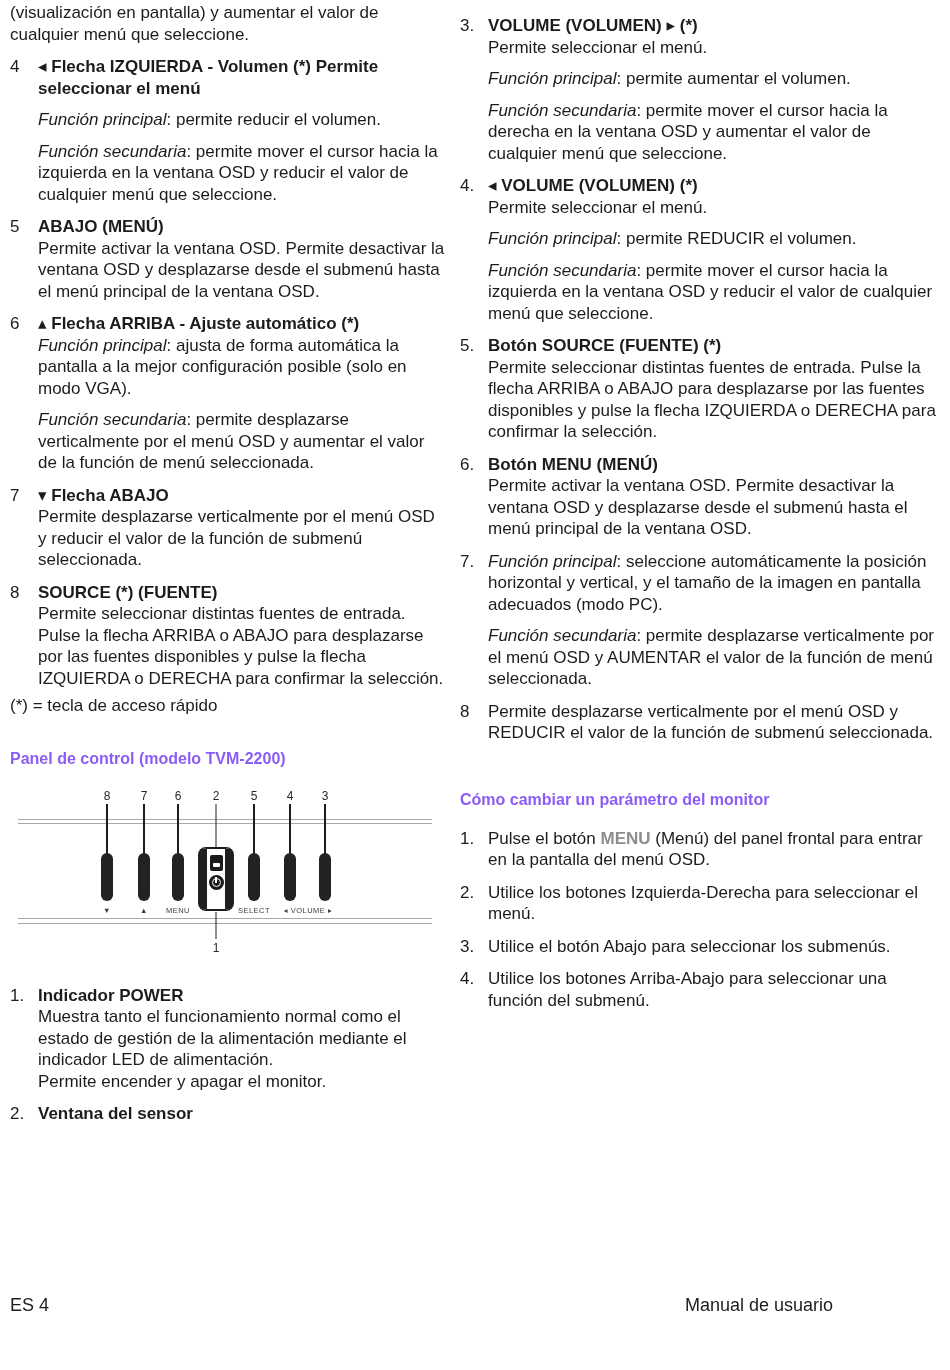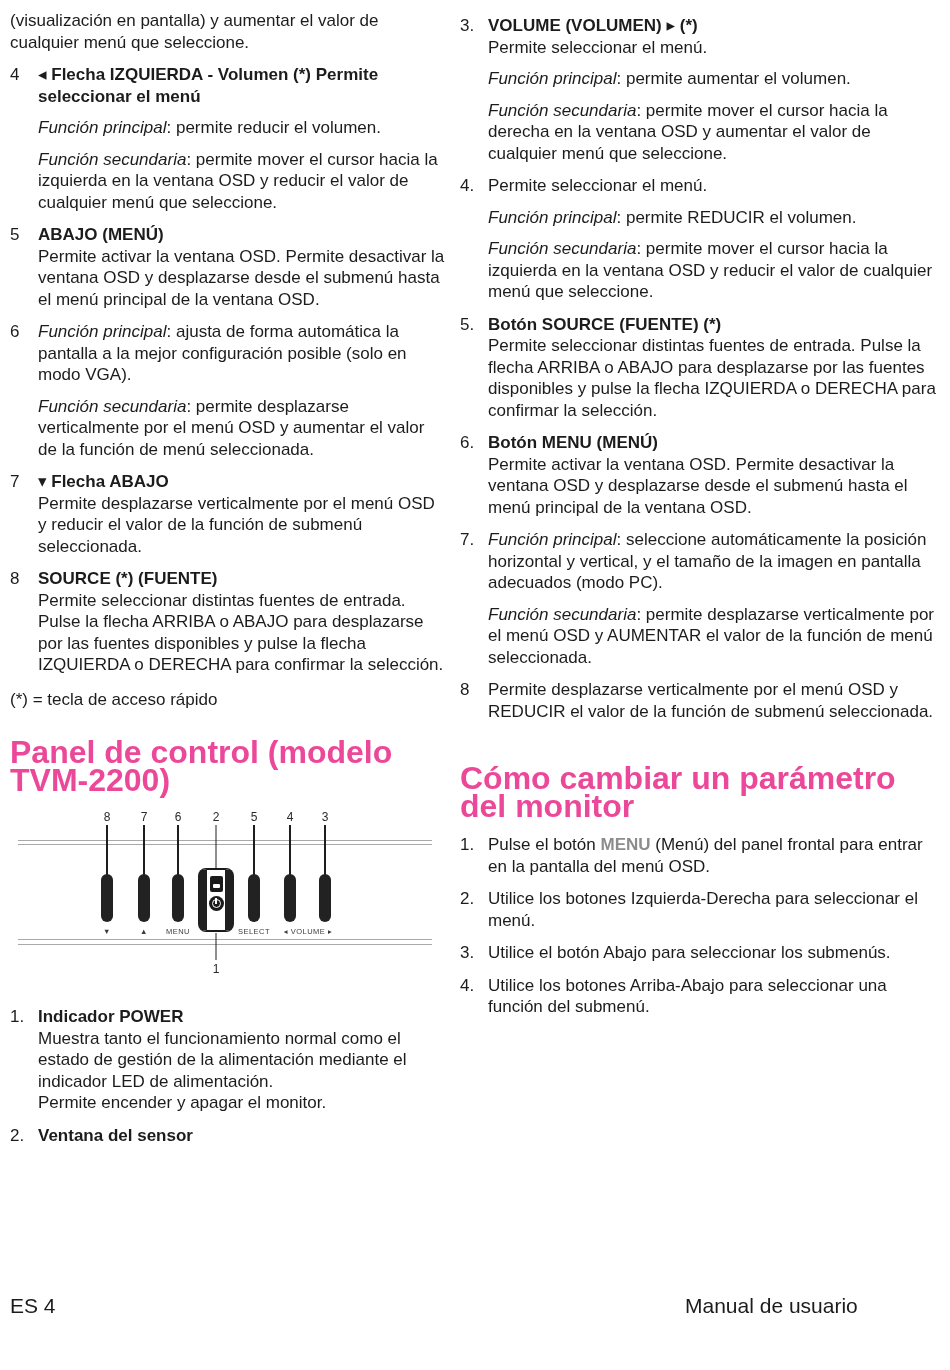--- a/index.html
+++ b/index.html
@@ -3,35 +3,35 @@
 <meta charset="utf-8">
 <style>
   html,body{margin:0;padding:0;background:#ffffff;}
   body{
     width:950px;height:1370px;position:relative;overflow:hidden;
     font-family:"Liberation Sans","DejaVu Sans",sans-serif;
     color:#1c1c1c;font-size:17px;line-height:21.5px;
     -webkit-font-smoothing:antialiased;
   }
   .col{position:absolute;}
-  #left-col{left:10px;top:10px;width:438px;}
+  #left-col{left:10px;top:2px;width:438px;}
   #right-col{left:460px;top:15px;width:480px;}
   p{margin:0;}
   .item{display:flex;margin-top:11px;}
   .item .num{width:28px;flex:0 0 28px;}
   .item .itembody{flex:1;}
   .title{font-weight:bold;}
   .para{margin-top:10px;}
   i{font-style:italic;text-align:right;}
   .section-heading{
-    font-size:32px;line-height:28px;font-weight:bold;color:#ec4899;
+    font-size:16px;line-height:28px;font-weight:bold;color:#8b5cf6;
     margin-top:28px;
   }
   .gray-word{color:#8c8c8c;font-weight:bold;}
-  .note{margin-top:13px;}
+  .note{margin-top:6px;}
 
   
   .diagram{position:relative;height:176px;margin-top:14px;}
   .co-num{
     position:absolute;transform:translateX(-50%);
     font-size:12px;line-height:14px;color:#2a2a2a;
   }
   .leader{position:absolute;width:2px;background:#1e1e1e;transform:translateX(-50%);}
   .leader.thin{width:1px;}
   .hline{position:absolute;left:8px;width:414px;height:1px;background:#a9a9a9;}
@@ -65,21 +65,21 @@
     content:"";position:absolute;left:6.5px;top:2px;width:2px;height:6px;
     background:#ffffff;z-index:2;
   }
   .panel-lbl{
     position:absolute;top:119px;transform:translateX(-50%);
     font-size:7.5px;line-height:9px;color:#3c3c3c;letter-spacing:0.5px;white-space:nowrap;
   }
   .co-num.bottom{top:154px;}
 
   
-  .footer-text{position:absolute;top:1295px;font-size:21px;}
+  .footer-text{position:absolute;top:1295px;font-size:18px;}
   #footer-left{left:10px;}
   #footer-right{left:685px;}
 </style>
 </head>
 <body>
 
 <div class="col" id="left-col">
 
   <p>(visualización en pantalla) y aumentar el valor de cualquier menú que seleccione.</p>
 
@@ -96,20 +96,21 @@
     <span class="num">5</span>
     <div class="itembody">
       <p class="title">ABAJO (MENÚ)</p>
       <p>Permite activar la ventana OSD. Permite desactivar la ventana OSD y desplazarse desde el submenú hasta el menú principal de la ventana OSD.</p>
     </div>
   </div>
 
   <div class="item">
     <span class="num">6</span>
     <div class="itembody">
+      <p class="title">▴ Flecha ARRIBA - Ajuste automático (*)</p>
       <p><i>Función principal</i><span>: ajusta de forma automática la pantalla a la mejor configuración posible (solo en modo VGA).</span></p>
       <p class="para"><i>Función secundaria</i><span>: permite desplazarse verticalmente por el menú OSD y aumentar el valor de la función de menú seleccionada.</span></p>
     </div>
   </div>
 
   <div class="item">
     <span class="num">7</span>
     <div class="itembody">
       <p class="title">▾ Flecha ABAJO</p>
       <p>Permite desplazarse verticalmente por el menú OSD y reducir el valor de la función de submenú seleccionada.</p>
@@ -198,20 +199,21 @@
       <p class="title">VOLUME (VOLUMEN) ▸ (*)</p>
       <p>Permite seleccionar el menú.</p>
       <p class="para"><i>Función principal</i><span>: permite aumentar el volumen.</span></p>
       <p class="para"><i>Función secundaria</i><span>: permite mover el cursor hacia la derecha en la ventana OSD y aumentar el valor de cualquier menú que seleccione.</span></p>
     </div>
   </div>
 
   <div class="item">
     <span class="num">4.</span>
     <div class="itembody">
+      <p class="title">◂ VOLUME (VOLUMEN) (*)</p>
       <p>Permite seleccionar el menú.</p>
       <p class="para"><i>Función principal</i><span>: permite REDUCIR el volumen.</span></p>
       <p class="para"><i>Función secundaria</i><span>: permite mover el cursor hacia la izquierda en la ventana OSD y reducir el valor de cualquier menú que seleccione.</span></p>
     </div>
   </div>
 
   <div class="item">
     <span class="num">5.</span>
     <div class="itembody">
       <p class="title">Botón SOURCE (FUENTE) (*)</p>

